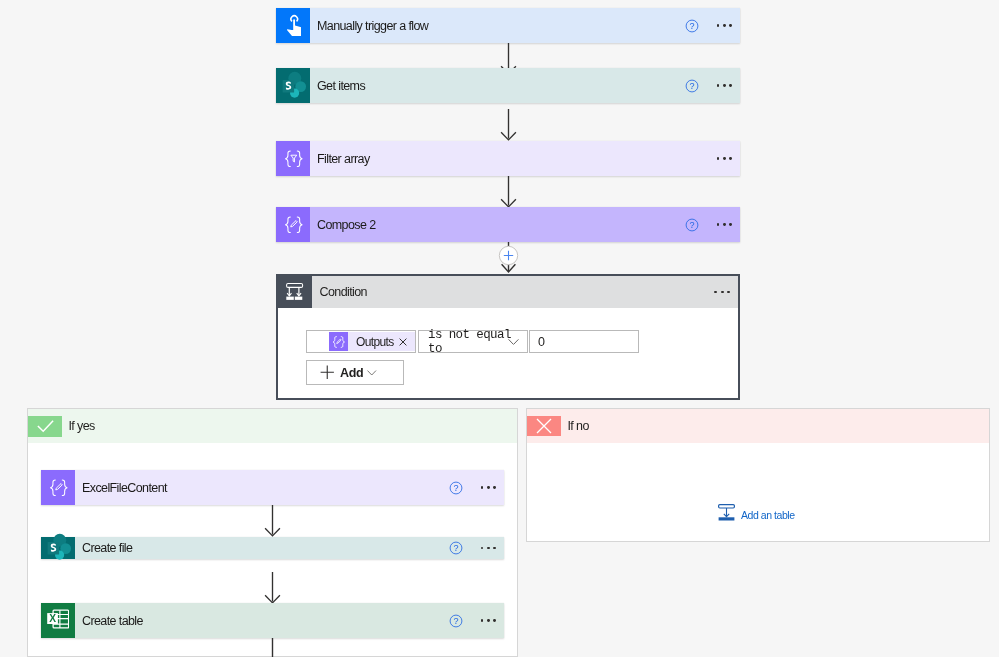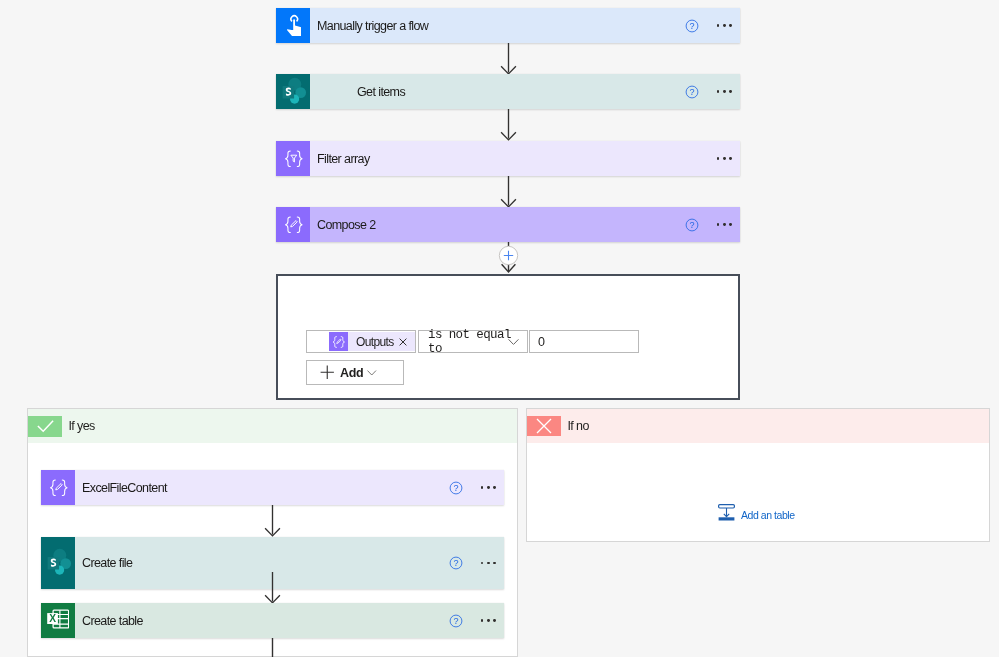--- a/index.html
+++ b/index.html
@@ -95,21 +95,21 @@
           </span>
       </div>
     </div>
   </div>
 
   <svg class="connector" style="left:496px; top:43px;" width="25" height="32" viewBox="0 0 25 32">
     <path d="M12.5 0 V29.6" stroke="#323130" stroke-width="1.35" fill="none"></path>
     <path d="M5.1 23.3 L12.5 30.9 L19.9 23.3" stroke="#323130" stroke-width="1.35" fill="none"></path>
   </svg>
 
-  <div class="card" style="left:276px; top:74px; width:464px; height:35px; background:#d8e8e8;gap:40px;">
+  <div class="card" style="left:276px; top:68px; width:464px; height:35px; background:#d8e8e8;">
     <div class="card-icon" style="background:#036c70;">
       <svg width="32" height="32" viewBox="0 0 32 32" aria-hidden="true">
         <circle cx="17.8" cy="8.3" r="6.45" fill="#0d7d81"></circle>
         <circle cx="23.7" cy="16.6" r="5.35" fill="#128f93"></circle>
         <circle cx="17.6" cy="23.1" r="4.6" fill="#1cb5b9"></circle>
         <rect x="5.6" y="10.0" width="11.5" height="12.4" rx="0.5" fill="#10797d"></rect>
         <path d="M13.75 12.3c-0.42-0.42-1.18-0.73-2.16-0.73-1.74 0-2.82 0.86-2.82 2.16 0 1.13 0.68 1.79 2.21 2.37 1.18 0.44 1.5 0.68 1.5 1.15 0 0.47-0.42 0.77-1.18 0.77-0.89 0-1.74-0.36-2.35-0.89v2.0c0.56 0.33 1.36 0.52 2.3 0.52 1.83 0 2.96-0.86 2.96-2.28 0-1.11-0.61-1.79-2.11-2.35-1.22-0.47-1.6-0.68-1.6-1.13 0-0.42 0.39-0.7 1.11-0.7 0.8 0 1.55 0.28 2.13 0.73z" fill="#ffffff"></path>
       </svg>
     </div>
     <div class="card-body">
@@ -192,20 +192,40 @@
     <path d="M5.6 22.3 L12.5 30 L19.4 22.3" stroke="#323130" stroke-width="1.4" fill="none"></path>
   </svg>
   <span class="connector" style="left:498px; top:245px;">
     <svg width="21" height="21" viewBox="0 0 21 21" aria-hidden="true">
       <circle cx="10.5" cy="10.5" r="9.2" fill="#ffffff" stroke="#c8c6c4" stroke-width="1"></circle>
       <path d="M10.5 5.8 V15.2 M5.8 10.5 H15.2" stroke="#4a86f0" stroke-width="1.1"></path>
     </svg>
   </span>
 
   <div class="cond-box" style="left:276px; top:274px; width:464px; height:126px;">
+    <div class="cond-head">
+      <div class="cond-head-icon">
+        <svg width="17.2" height="17.2" viewBox="0 0 17.2 17.2" aria-hidden="true">
+          <rect x="0.6" y="0.6" width="16.0" height="3.8" rx="1.4" fill="none" stroke="#ffffff" stroke-width="1.05"></rect>
+          <path d="M3.3 4.4 V12.3 M12.9 4.4 V12.3" stroke="#ffffff" stroke-width="1.2" fill="none"></path>
+          <path d="M1.1 10.2 L3.3 12.9 L5.5 10.2" stroke="#ffffff" stroke-width="1.05" fill="none"></path>
+          <path d="M10.7 10.2 L12.9 12.9 L15.1 10.2" stroke="#ffffff" stroke-width="1.05" fill="none"></path>
+          <rect x="0.3" y="13.6" width="7.5" height="3.3" fill="#ffffff"></rect>
+          <rect x="8.8" y="13.6" width="7.5" height="3.3" fill="#ffffff"></rect>
+        </svg>
+      </div>
+      <div class="cond-head-title">Condition</div>
+      <div class="card-actions" style="position:static; padding-right:8px;">
+        <span class="ellipsis">
+            <i></i>
+            <i></i>
+            <i></i>
+          </span>
+      </div>
+    </div>
 
     <div class="row-field" style="left:28px; top:54px; width:110px; height:23px;justify-content:flex-end;">
       <span class="token">
         <span class="token-icon">
           <svg width="13.6" height="12" viewBox="0 0 19.6 17.5" aria-hidden="true">
             <path d="M6.3 0.9C4.35 0.9 3.95 1.75 3.95 3.1v2.2c0 1.35-.6 2.9-2.4 3.45 1.8.55 2.4 2.1 2.4 3.45v2.2c0 1.35.4 2.2 2.35 2.2" fill="none" stroke="#ffffff" stroke-width="1.3" stroke-linecap="round" stroke-linejoin="round"></path>
             <path d="M13.3 0.9C15.25 0.9 15.65 1.75 15.65 3.1v2.2c0 1.35.6 2.9 2.4 3.45-1.8.55-2.4 2.1-2.4 3.45v2.2c0 1.35-.4 2.2-2.35 2.2" fill="none" stroke="#ffffff" stroke-width="1.3" stroke-linecap="round" stroke-linejoin="round"></path>
             <path d="M12.05 4.55l1.25 1.25-4.75 4.6-1.8.5.5-1.75z" fill="none" stroke="#ffffff" stroke-width="1.2" stroke-linejoin="round"></path>
           </svg>
         </span>
@@ -280,21 +300,21 @@
             </span>
         </div>
       </div>
     </div>
 
     <svg class="connector" style="left:232px; top:96px;" width="25" height="32" viewBox="0 0 25 32">
       <path d="M12.5 0 V29.6" stroke="#323130" stroke-width="1.35" fill="none"></path>
       <path d="M5.1 23.3 L12.5 30.9 L19.9 23.3" stroke="#323130" stroke-width="1.35" fill="none"></path>
     </svg>
 
-    <div class="card" style="left:13px; top:128px; width:463px; height:52px; background:#d8e8e8;">
+    <div class="card" style="left:13px; top:128px; width:463px; height:22px; background:#d8e8e8;">
       <div class="card-icon" style="background:#036c70;">
         <svg width="32" height="32" viewBox="0 0 32 32" aria-hidden="true">
           <circle cx="17.8" cy="8.3" r="6.45" fill="#0d7d81"></circle>
           <circle cx="23.7" cy="16.6" r="5.35" fill="#128f93"></circle>
           <circle cx="17.6" cy="23.1" r="4.6" fill="#1cb5b9"></circle>
           <rect x="5.6" y="10.0" width="11.5" height="12.4" rx="0.5" fill="#10797d"></rect>
           <path d="M13.75 12.3c-0.42-0.42-1.18-0.73-2.16-0.73-1.74 0-2.82 0.86-2.82 2.16 0 1.13 0.68 1.79 2.21 2.37 1.18 0.44 1.5 0.68 1.5 1.15 0 0.47-0.42 0.77-1.18 0.77-0.89 0-1.74-0.36-2.35-0.89v2.0c0.56 0.33 1.36 0.52 2.3 0.52 1.83 0 2.96-0.86 2.96-2.28 0-1.11-0.61-1.79-2.11-2.35-1.22-0.47-1.6-0.68-1.6-1.13 0-0.42 0.39-0.7 1.11-0.7 0.8 0 1.55 0.28 2.13 0.73z" fill="#ffffff"></path>
         </svg>
       </div>
       <div class="card-body">

